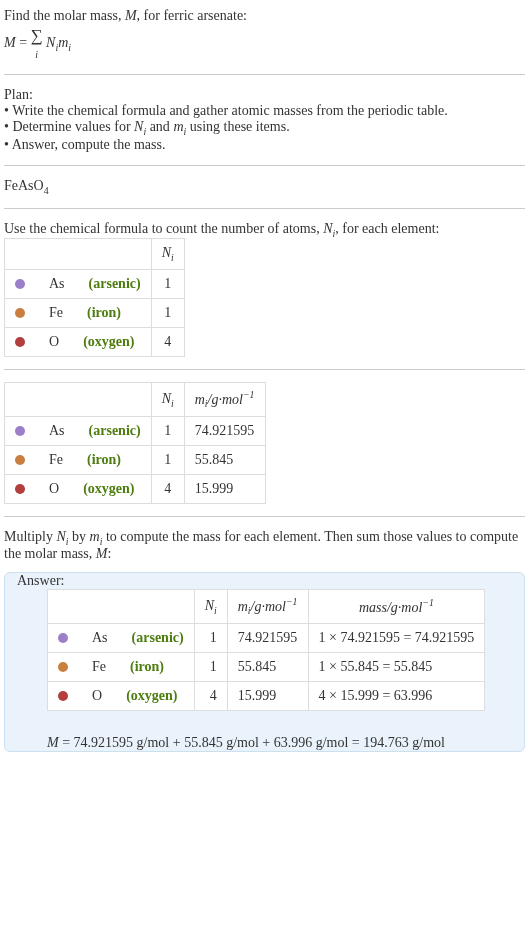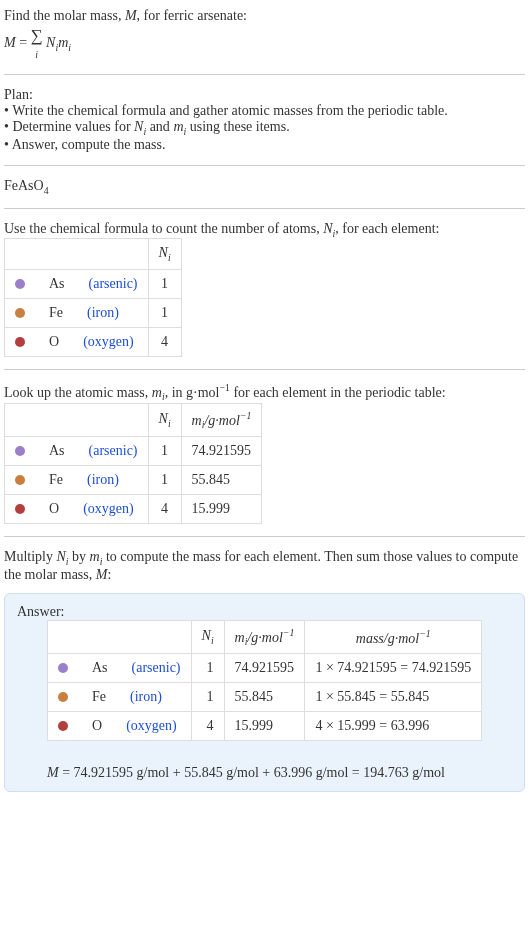--- a/index.html
+++ b/index.html
@@ -47,26 +47,26 @@
     .dot {
       width: 10px;
       height: 10px;
       border-radius: 50%;
       display: inline-block;
       flex-shrink: 0;
     }
     .dot-as { background: #9b7fc9; }
     .dot-fe { background: #c97f3f; }
     .dot-o  { background: #b23e3e; }
-    .gray { color: #1d4ed8; }
+    .gray { color: #4d7c0f; font-weight: bold; }
     .answer-box {
       background: #eaf3fb;
       border: 1px solid #cde0f0;
       border-radius: 6px;
-      padding: 10px 12px;
+      padding: 0 12px;
       margin-top: 6px;
     }
     .answer-box table {
       background: white;
     }
     .answer-box th, .answer-box td {
       border: 1px solid #ddd;
     }
     .num-cell { text-align: right; }
     .center-cell { text-align: center; }
@@ -154,23 +154,20 @@
           </td>
       <td class="center-cell">4</td>
     </tr>
   </tbody>
     </table>
 </div>
 
 <div class="hr"></div>
 
 <div class="section">
-  <div>
-    <span>Look up the atomic mass, </span><i>m</i><span class="sub"><i>i</i></span><span>, in g·mol</span><span class="sup">−1</span><span> for each element in the periodic table:</span>
-  </div>
   <table>
     <tbody>
         <tr>
       <th></th>
       <th><i>N</i><span class="sub"><i>i</i></span></th>
       <th><i>m</i><span class="sub"><i>i</i></span><span>/g·mol</span><span class="sup">−1</span></th>
     </tr>
     <tr>
       <td>
             <div class="dot-cell">

